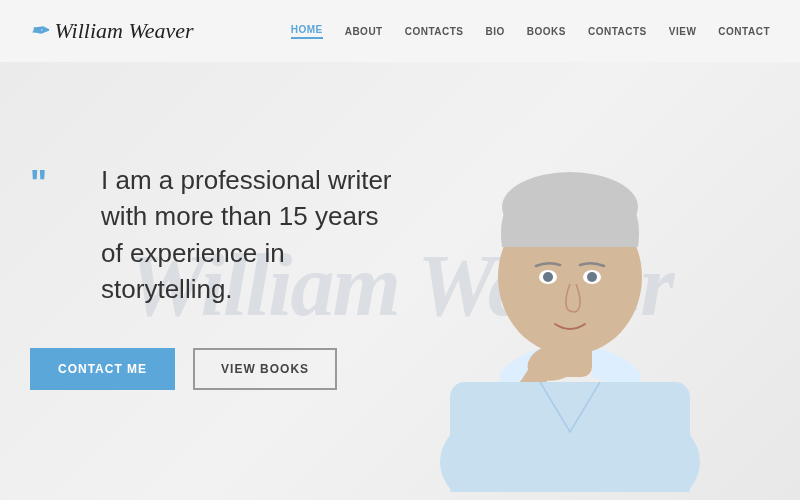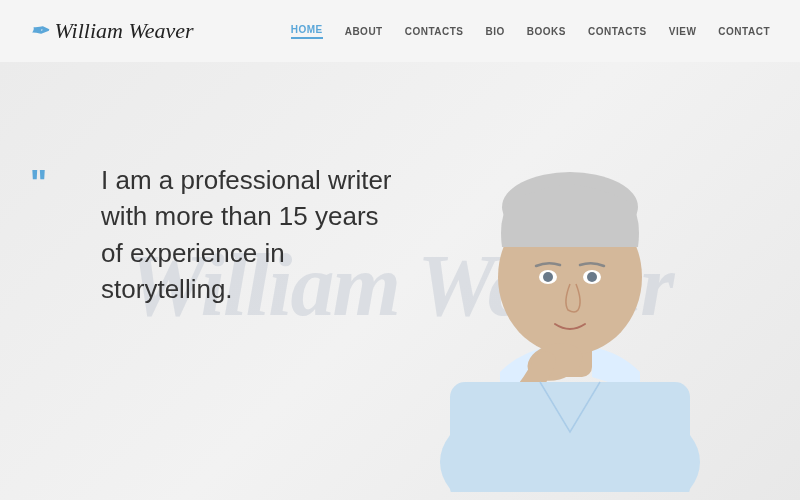--- a/index.html
+++ b/index.html
@@ -232,15 +232,19 @@
 
       <path d="M140 290 L170 340 L200 290" stroke="#aacce8" stroke-width="1.5" fill="none"></path>
     </svg>
   </div>
 
   <div class="hero-content">
     <div class="quote-wrapper">
       <span class="quote-mark">"</span>
       <p class="hero-text">I am a professional writer with more than 15 years of experience in storytelling.</p>
     </div>
+    <div class="hero-buttons">
+      <button class="btn-contact">CONTACT ME</button>
+      <button class="btn-books">VIEW BOOKS</button>
+    </div>
   </div>
 
 </section>
 
 </body></html>

